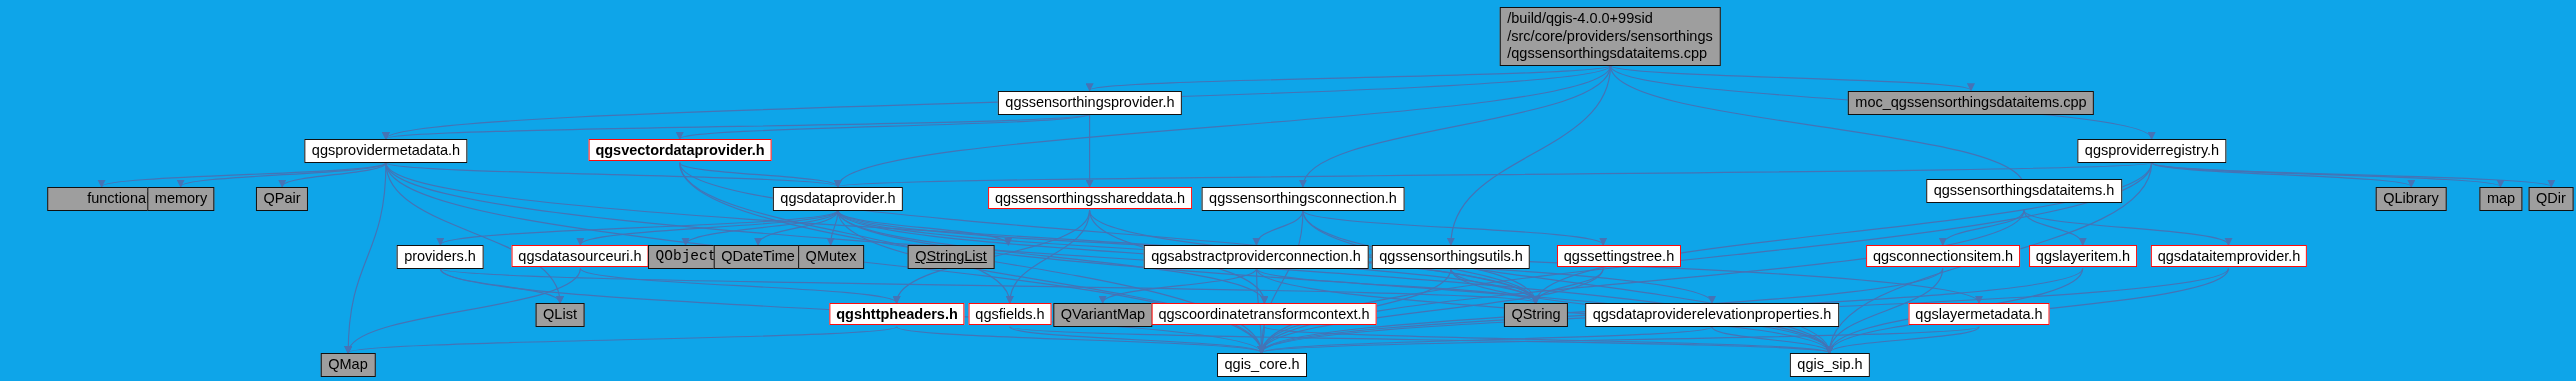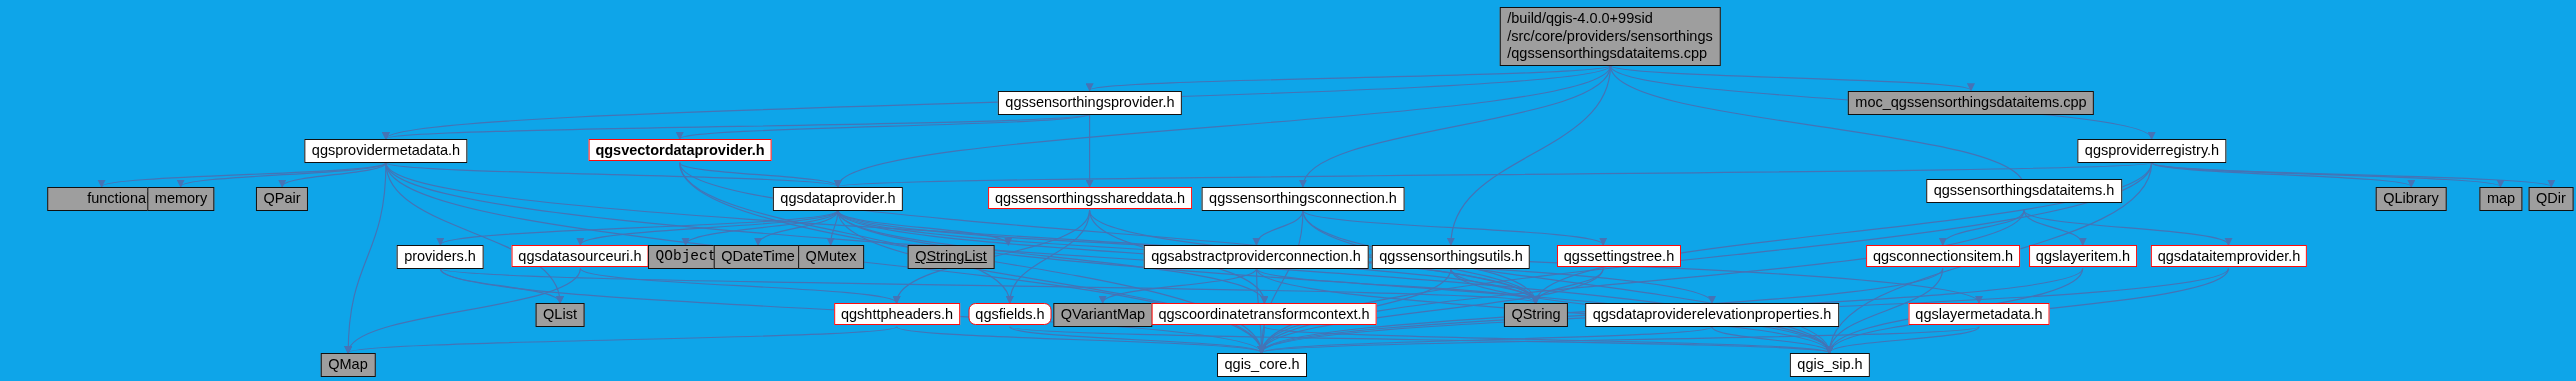--- a/index.html
+++ b/index.html
@@ -164,22 +164,22 @@
     <div class="node external" style="left: 758px; top: 245px;">QDateTime</div>
     <div class="node external" style="left: 831px; top: 245px;">QMutex</div>
     <div class="node external" style="left: 951px; top: 245px; text-decoration: underline;">QStringList</div>
     <div class="node header" style="left: 1256px; top: 245px;">qgsabstractproviderconnection.h</div>
     <div class="node header" style="left: 1451px; top: 245px;">qgssensorthingsutils.h</div>
     <div class="node truncated" style="left: 1603px; top: 245px; margin-left: 16px;">qgssettingstree.h</div>
     <div class="node truncated" style="left: 1943px; top: 245px;">qgsconnectionsitem.h</div>
     <div class="node truncated" style="left: 2083px; top: 245px;">qgslayeritem.h</div>
     <div class="node truncated" style="left: 2229px; top: 245px;">qgsdataitemprovider.h</div>
     <div class="node external" style="left: 560px; top: 303px;">QList</div>
-    <div class="node truncated" style="left: 897px; top: 303px;">qgshttpheaders.h</div>
-    <div class="node truncated" style="left: 1010px; top: 303px; border-radius: 7px;">qgsfields.h</div>
+    <div class="node truncated" style="left: 897px; top: 303px; font-weight: bold;">qgshttpheaders.h</div>
+    <div class="node truncated" style="left: 1010px; top: 303px;">qgsfields.h</div>
     <div class="node external" style="left: 1103px; top: 303px;">QVariantMap</div>
     <div class="node truncated" style="left: 1264px; top: 303px;">qgscoordinatetransformcontext.h</div>
     <div class="node external" style="left: 1536px; top: 303px;">QString</div>
     <div class="node header" style="left: 1712px; top: 303px;">qgsdataproviderelevationproperties.h</div>
     <div class="node truncated" style="left: 1979px; top: 303px;">qgslayermetadata.h</div>
     <div class="node external" style="left: 348px; top: 353px;">QMap</div>
     <div class="node header" style="left: 1262px; top: 353px;">qgis_core.h</div>
     <div class="node header" style="left: 1830px; top: 353px;">qgis_sip.h</div>
   </div>
 

